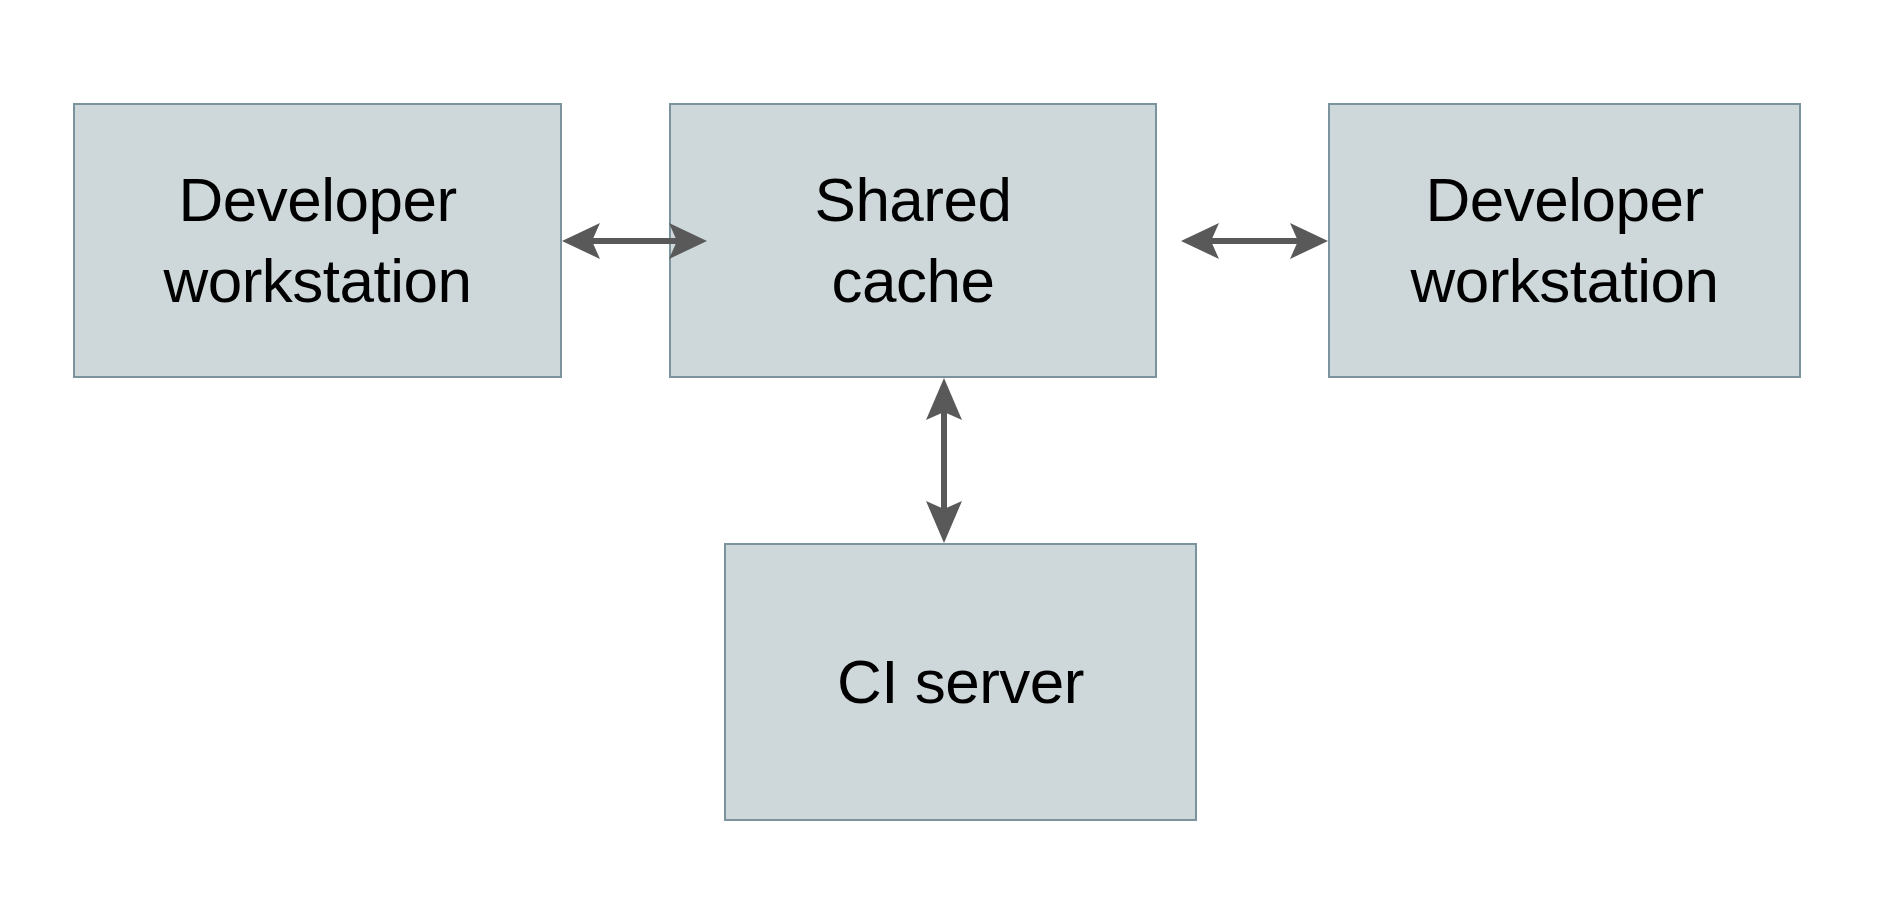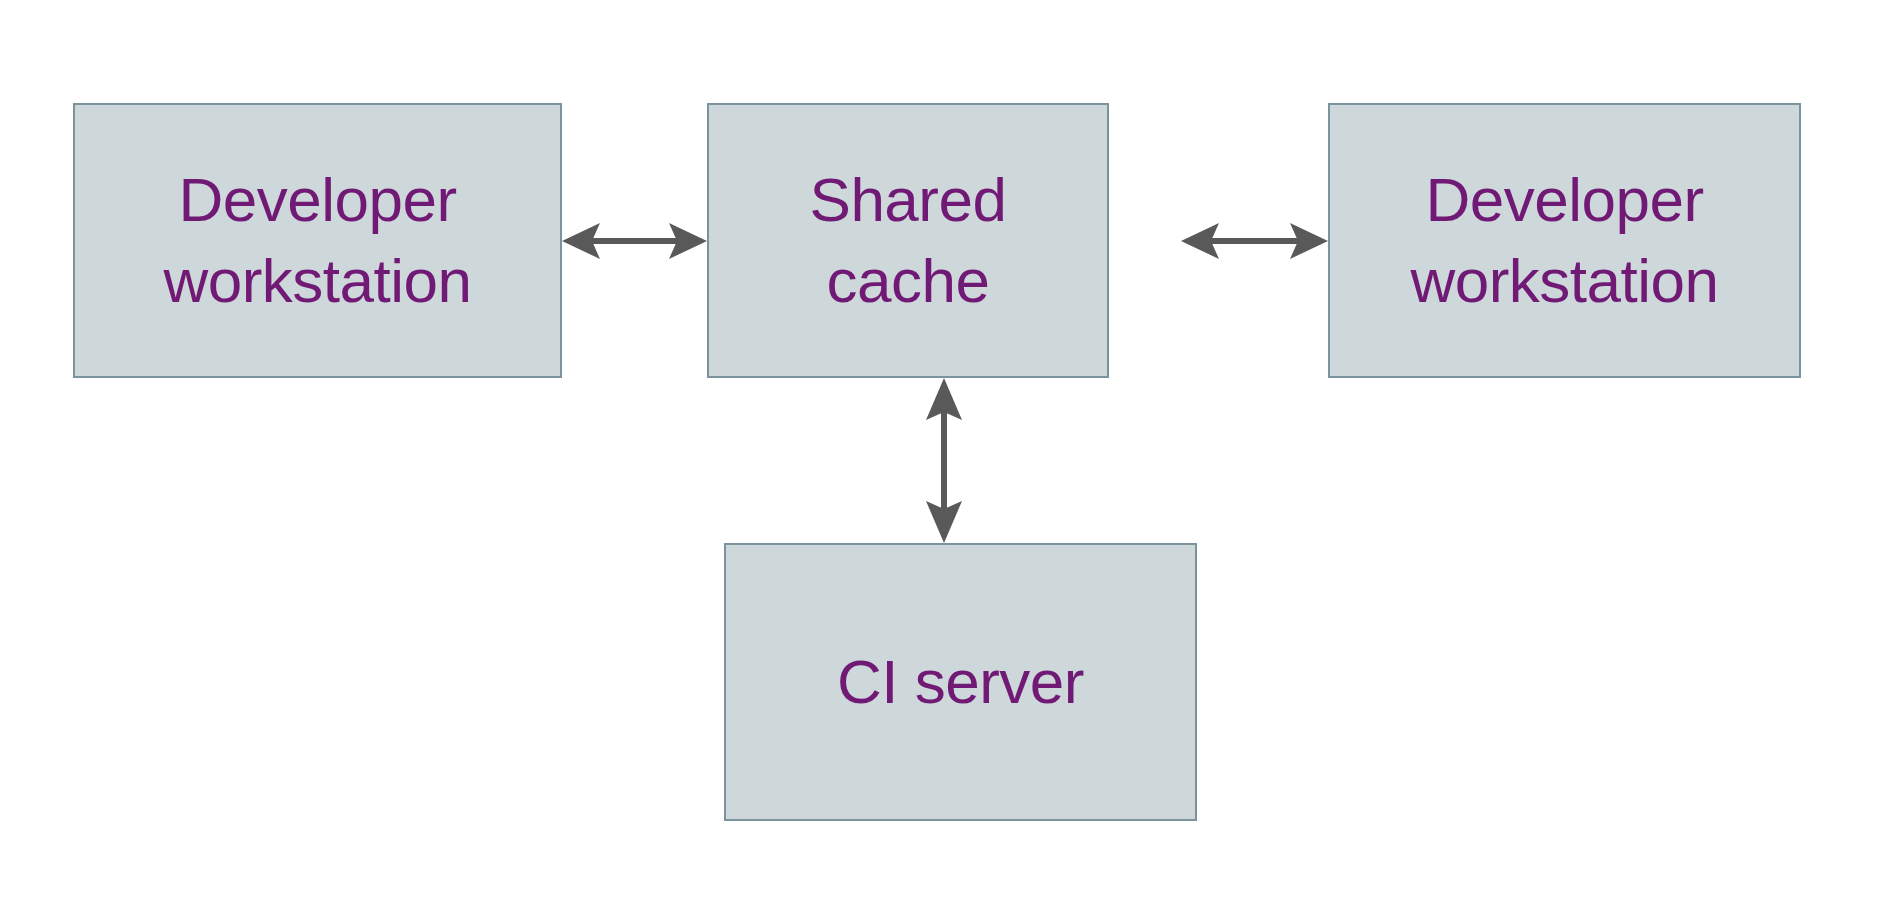--- a/index.html
+++ b/index.html
@@ -26,21 +26,21 @@
     display: flex;
     align-items: center;
     justify-content: center;
     text-align: center;
   }
   .node-label {
     font-family: "Liberation Sans", sans-serif;
     font-size: 62px;
     line-height: 1.30;
     letter-spacing: -0.5px;
-    color: #701a75;
+    color: #000000;
     font-weight: 400;
     white-space: pre-line;
     padding: 0 6px;
   }
   .edge {
     position: absolute;
     overflow: visible;
   }
   .edge svg {
     display: block;
@@ -50,21 +50,21 @@
 </head>
 <body>
 
 <div id="canvas">
 
   <div class="node" id="node-0" style="left:73px; top:103px; width:489px; height:275px;">
     <span class="node-label">Developer
 workstation</span>
   </div>
 
-  <div class="node" id="node-1" style="left:707px; top:103px; width:402px; height:275px;">
+  <div class="node" id="node-1" style="left:669px; top:103px; width:488px; height:275px;">
     <span class="node-label">Shared
 cache</span>
   </div>
 
   <div class="node" id="node-2" style="left:1328px; top:103px; width:473px; height:275px;">
     <span class="node-label">Developer
 workstation</span>
   </div>
 
   <div class="node" id="node-3" style="left:708px; top:543px; width:473px; height:278px;margin-left:16px;">

